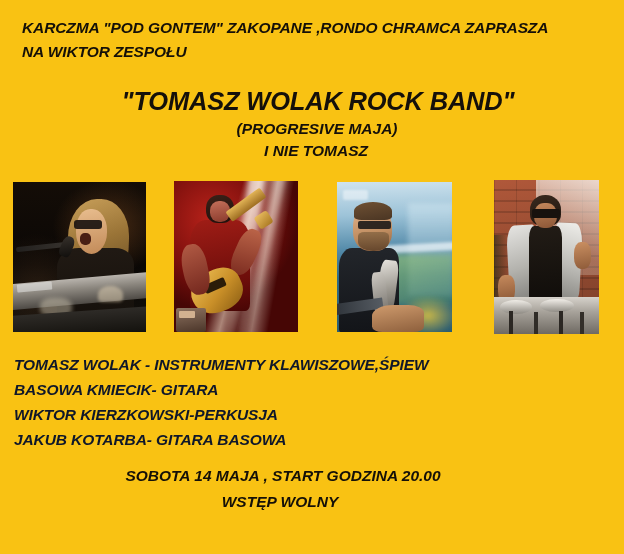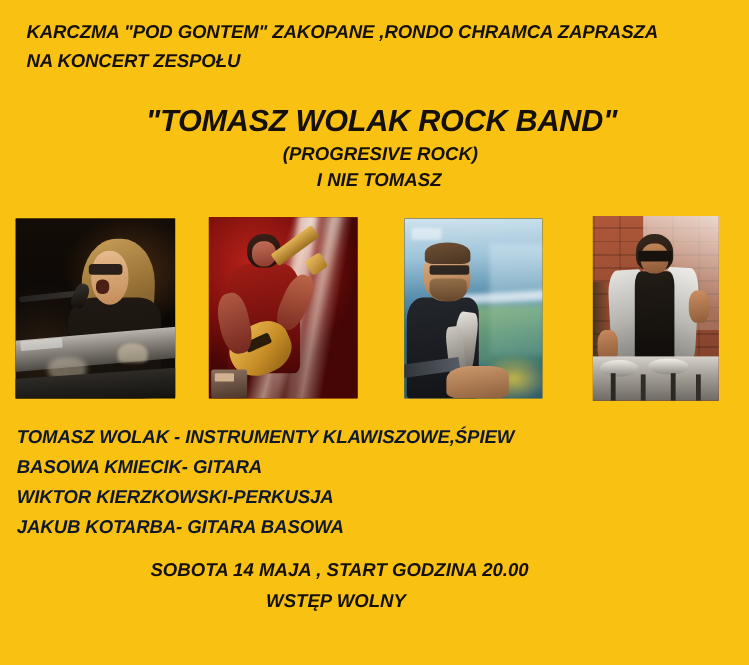--- a/index.html
+++ b/index.html
@@ -482,26 +482,26 @@
     padding-left: 0px;
   }
 </style>
 </head>
 <body>
 
 <div class="poster">
 
   <div class="venue-block">
     <div class="venue-line">KARCZMA "POD GONTEM" ZAKOPANE ,RONDO CHRAMCA ZAPRASZA</div>
-    <div class="venue-line">NA KONCERT ZESPOŁU</div>
+    <div class="venue-line">NA WIKTOR ZESPOŁU</div>
   </div>
 
   <div class="title-block">
     <div class="band-title">"TOMASZ WOLAK ROCK BAND"</div>
-    <div class="band-genre">(PROGRESIVE ROCK)</div>
+    <div class="band-genre">(PROGRESIVE MAJA)</div>
     <div class="band-sub">I NIE TOMASZ</div>
   </div>
 
   <div class="photo" id="photo-keyboards">
     <div class="inner">
       <div class="shape bg"></div>
       <div class="shape micstand"></div>
       <div class="shape hair"></div>
       <div class="shape body"></div>
       <div class="shape face"></div>

